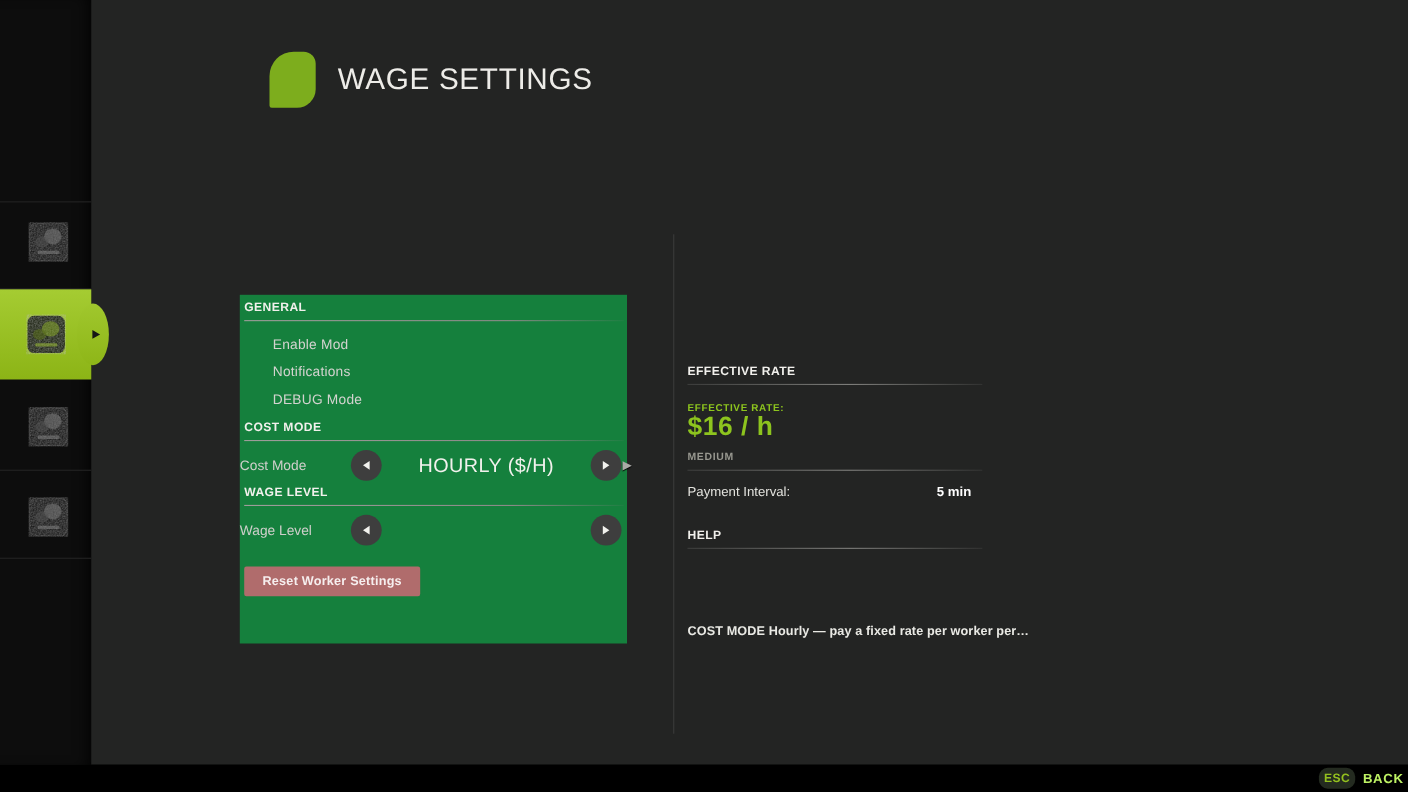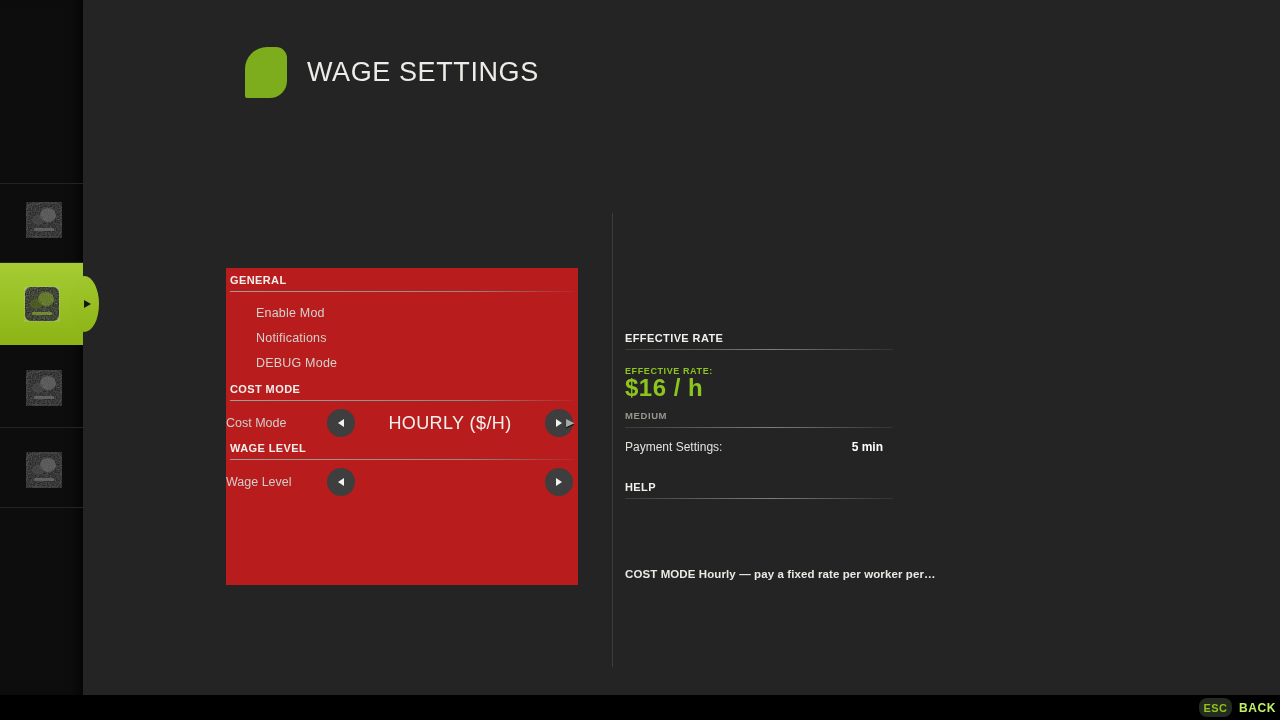--- a/index.html
+++ b/index.html
@@ -45,22 +45,22 @@
     border-radius: 22px 11px 17px 2px;
   }
   .page-title {
     left: 307px; top: 57px;
     font-size: 27px; font-weight: 400; letter-spacing: 0.6px;
     color: #edece8;
   }
 
   
   .panel {
-    left: 226px; top: 268px; width: 352px; height: 317px;
-    background: #b91c1c;
+    left: 218px; top: 268px; width: 352px; height: 317px;
+    background: #15803d;
   }
   .sec-title {
     font-size: 11px; font-weight: bold; letter-spacing: 0.4px; color: #f1f0ec;
   }
   .sec-line {
     height: 1px;
     background: linear-gradient(90deg, #9d9d9a 0%, #8a8a87 70%, rgba(120,120,118,0.1) 100%);
   }
   .opt-item { font-size: 12.5px; color: #d3d3cf; letter-spacing: 0.2px; }
   .ctl-label { font-size: 12.5px; color: #cfcfcb; }
@@ -205,36 +205,37 @@
   <div class="abs sec-title" style="left:4px;top:174px">WAGE LEVEL</div>
   <div class="abs sec-line" style="left:4px;top:191px;width:345px"></div>
   <div class="abs ctl-label" style="left:0;top:207px">Wage Level</div>
   <div class="abs arrow-btn" style="left:101px;top:200px">
     <div class="tri-left"></div>
   </div>
   <div class="abs arrow-btn" style="left:319px;top:200px">
     <div class="tri-right"></div>
   </div>
 
+  <button class="abs reset-btn">Reset Worker Settings</button>
 </div>
 
 <div class="abs mouse-cursor">▶</div>
 
 <div class="abs v-divider"></div>
 
 <div class="abs sec-title" style="left:625px;top:332px">EFFECTIVE RATE</div>
 <div class="abs info-line" style="left:625px;top:349px;width:268px"></div>
 
 <div class="abs rate-label" style="left:625px;top:366px">EFFECTIVE RATE:</div>
 <div class="abs rate-value" style="left:625px;top:374px">$16 / h</div>
 <div class="abs rate-level" style="left:625px;top:410px">MEDIUM</div>
 <div class="abs info-line" style="left:625px;top:427px;width:268px"></div>
 
 <div class="abs pay-row">
-  <span class="pay-label">Payment Settings:</span>
+  <span class="pay-label">Payment Interval:</span>
   <span class="pay-value">5 min</span>
 </div>
 
 <div class="abs sec-title" style="left:625px;top:481px">HELP</div>
 <div class="abs info-line" style="left:625px;top:498px;width:268px"></div>
 <div class="abs help-text">COST MODE Hourly — pay a fixed rate per worker per…</div>
 
 <div class="abs footer-bar"></div>
 <div class="abs esc-key">ESC</div>
 <div class="abs back-label">BACK</div>

